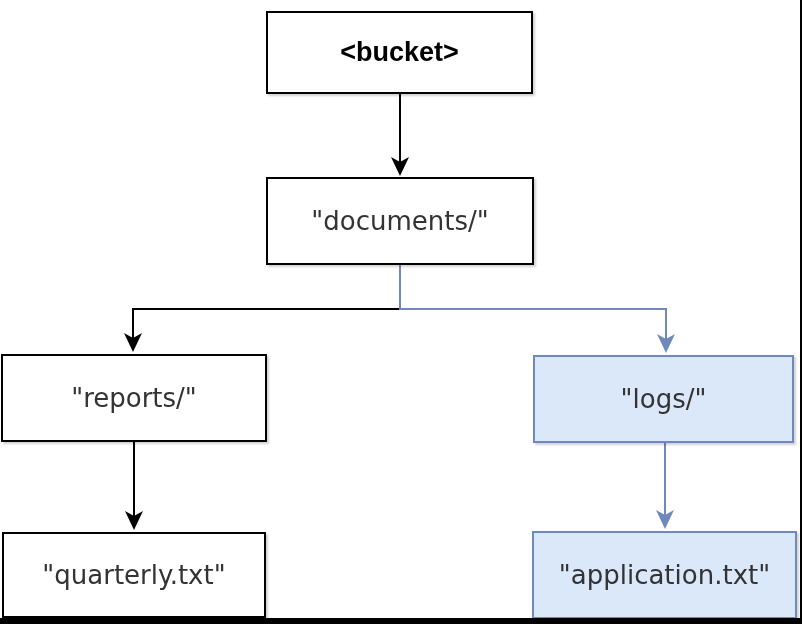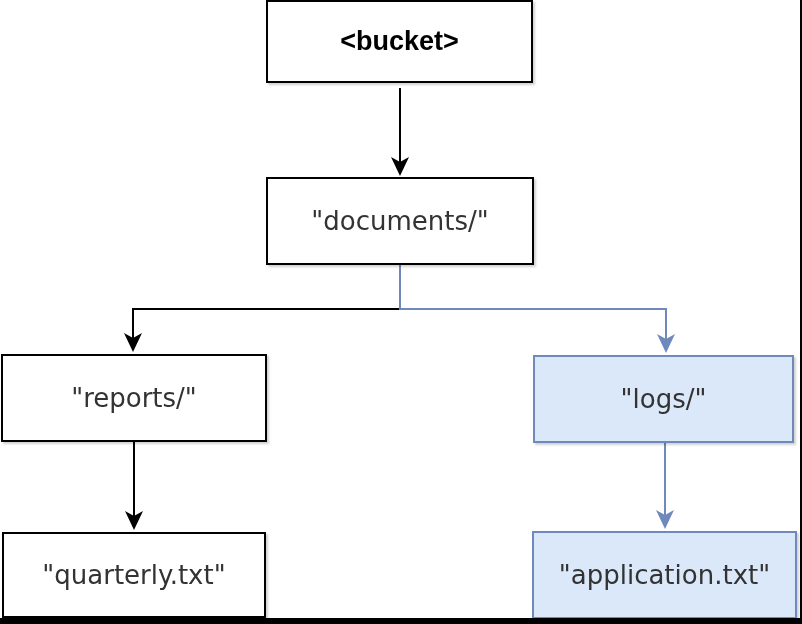--- a/index.html
+++ b/index.html
@@ -34,21 +34,21 @@
     text-align:center;
   }
   .node.highlight{
     background:var(--hl-fill);
     border-color:var(--hl-border);
   }
   .node.root{
     font-family:"Liberation Sans",sans-serif;
     font-weight:700;color:var(--bucket-color);font-size:27px;
   }
-  #node-bucket{left:266px;top:0;width:267px;height:83px;}
+  #node-bucket{left:266px;top:11px;width:267px;height:83px;}
   #node-documents{left:266px;top:177px;width:268px;height:88px;}
   #node-reports{left:1px;top:354px;width:266px;height:88px;}
   #node-logs{left:533px;top:355px;width:261px;height:88px;}
   #node-quarterly{left:2px;top:532px;width:264px;height:86px;}
   #node-application{left:532px;top:531px;width:265px;height:88px;}
   .crop-border{position:absolute;background:#000000;z-index:3;}
   .crop-border.right{right:0;top:0;width:2px;height:624px;}
   .crop-border.bottom{left:0;bottom:0;width:802px;height:6px;}
 </style>
 </head>

